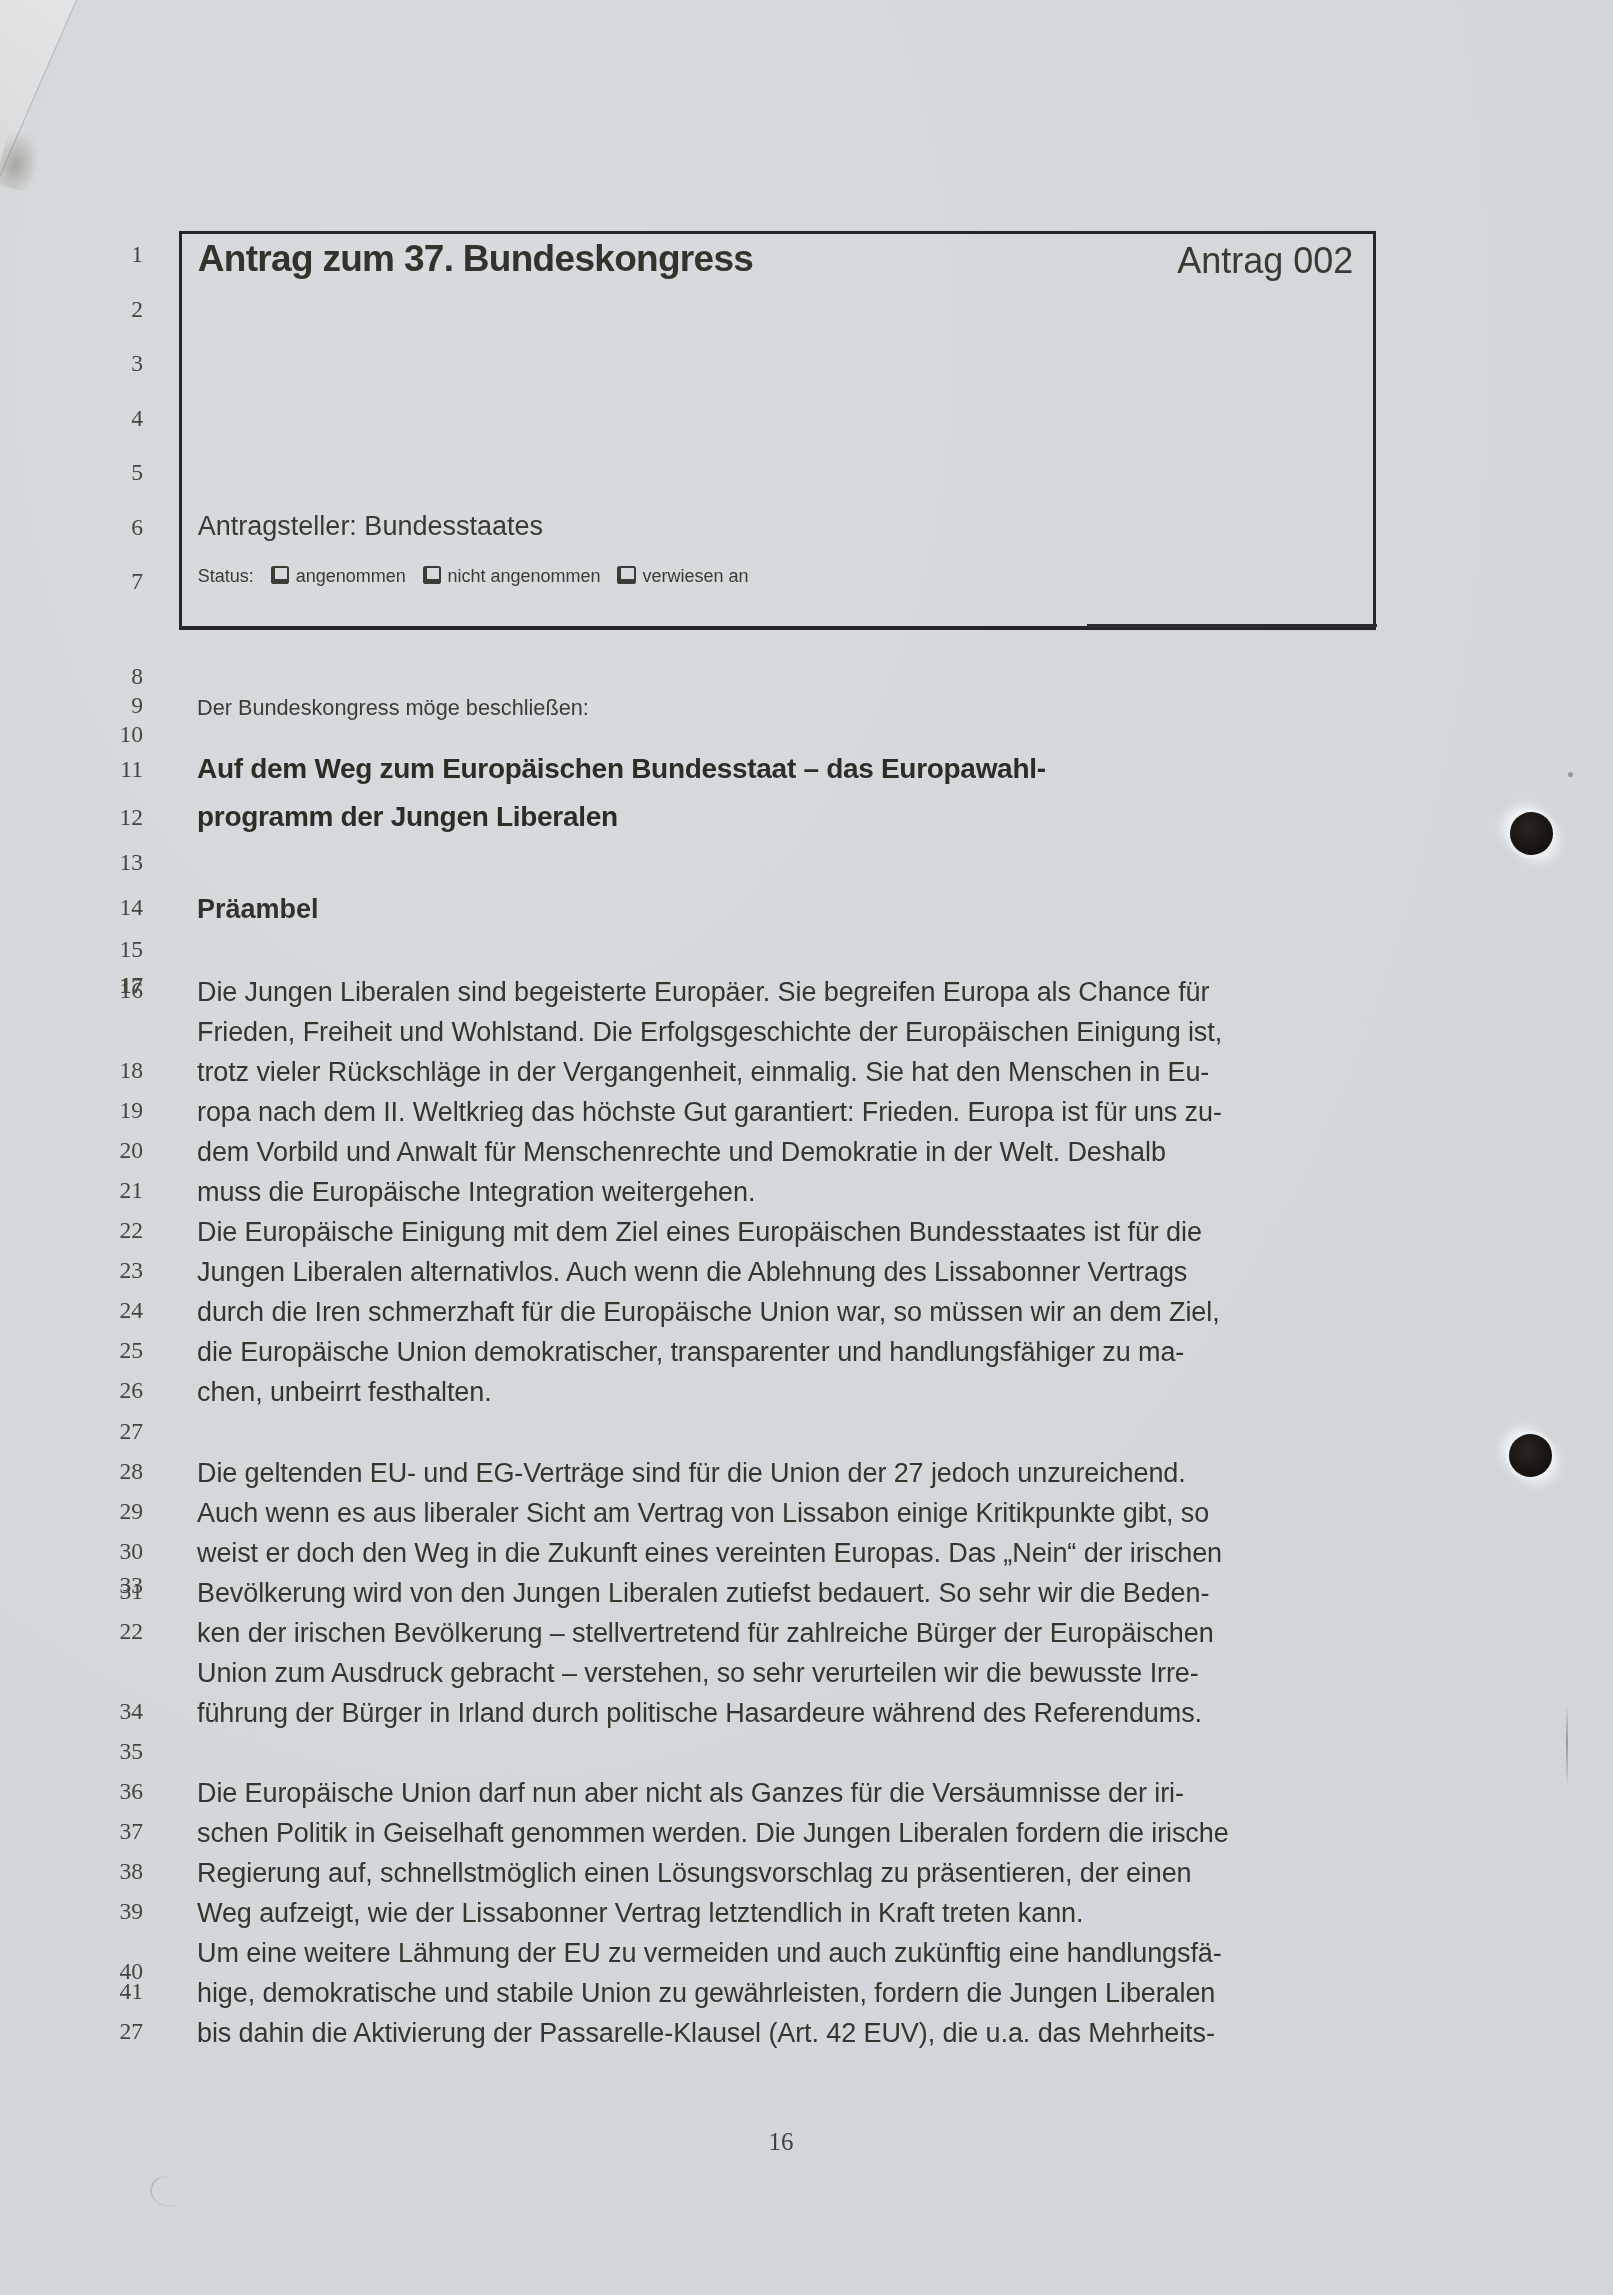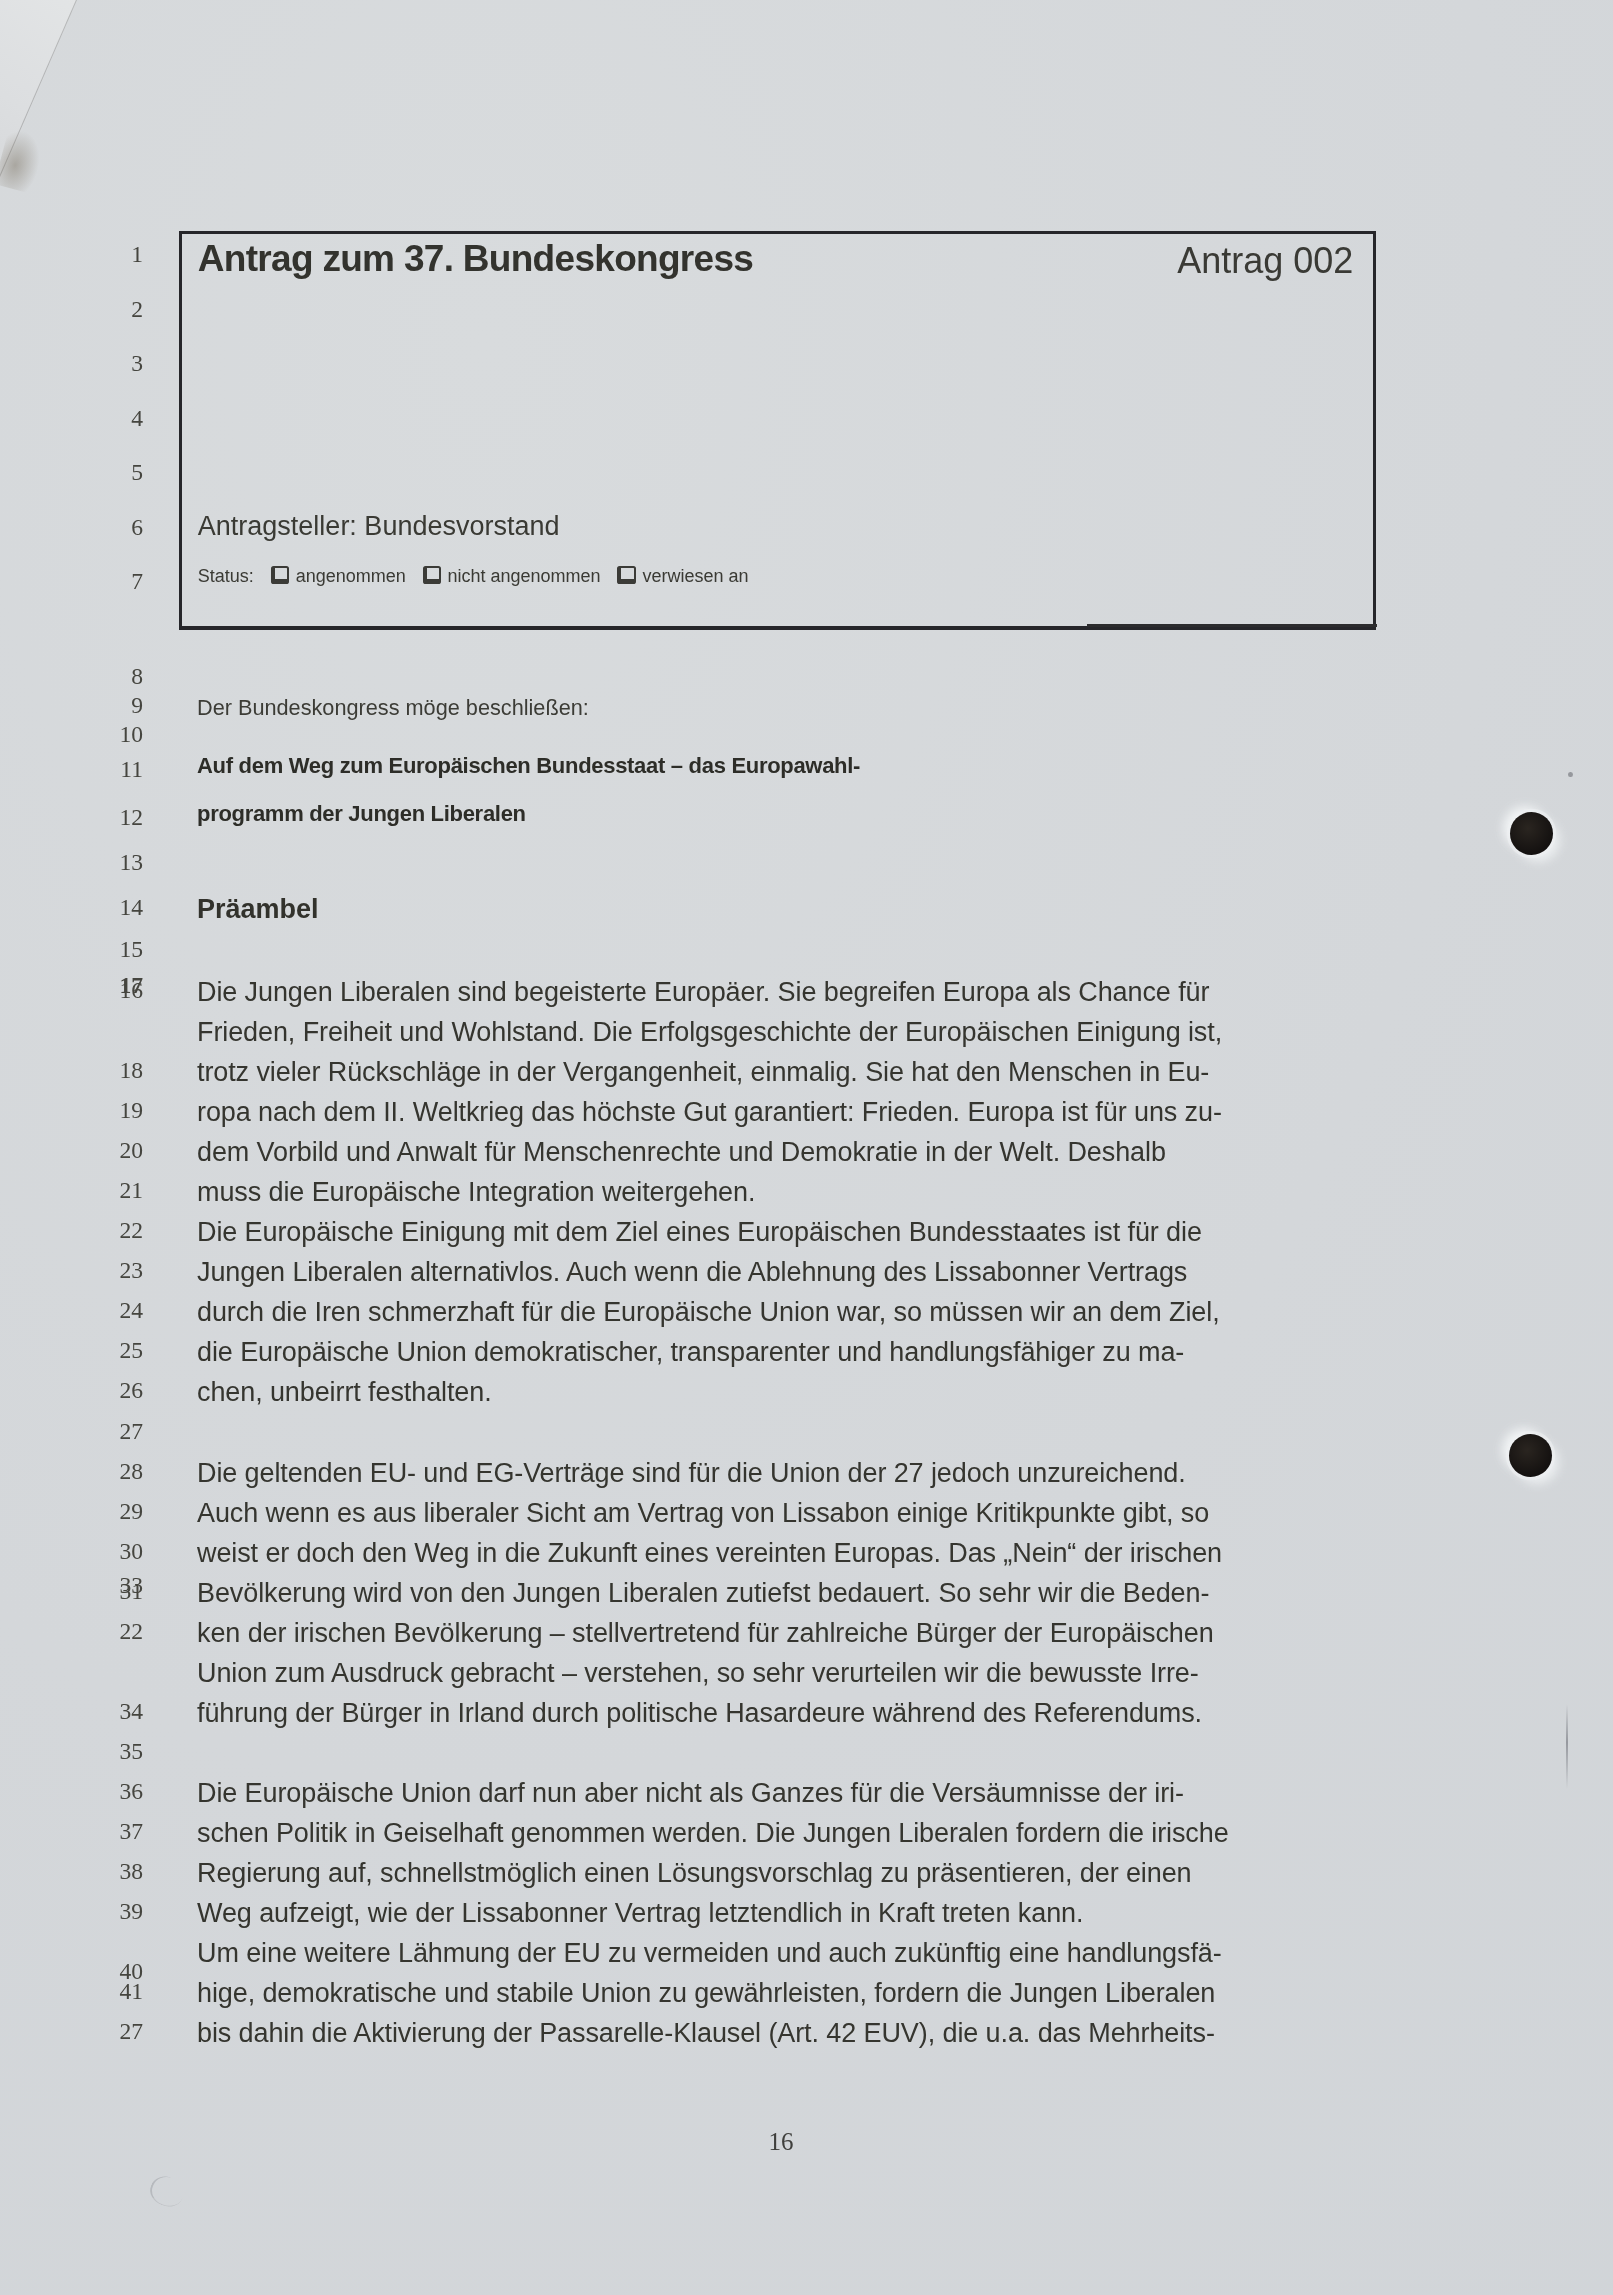--- a/index.html
+++ b/index.html
@@ -79,21 +79,21 @@
   .lnum{
     position:absolute;left:58px;width:85px;text-align:right;
     font-family:"Liberation Serif", serif;
     font-size:23.6px;color:#45453f;line-height:1.1;
   }
   .ltext{
     position:absolute;left:197px;white-space:nowrap;line-height:1.1;
   }
   .ltext.body{font-size:27px;color:#35352f;letter-spacing:-0.1px;}
   .ltext.intro-small{font-size:21.7px;color:#3c3c36;margin-top:2.6px;}
-  .ltext.heading{font-size:22px;font-weight:bold;color:#2d2d28;letter-spacing:-0.3px;margin-top:-2.6px;}
+  .ltext.heading{font-size:28px;font-weight:bold;color:#2d2d28;letter-spacing:-0.3px;margin-top:-2.6px;}
   .ltext.subhead{font-size:27px;font-weight:bold;color:#32322c;}
   
   .page-number{
     position:absolute;left:735px;top:2128px;width:92px;text-align:center;
     font-family:"Liberation Serif", serif;font-size:25px;color:#3f3f3c;
   }
   
   .hole{
     position:absolute;width:43px;height:43px;border-radius:50%;
     background:radial-gradient(circle at 42% 38%, #2a2520 0%, #141110 70%);
@@ -120,21 +120,21 @@
 <div class="page">
 
   <div class="fold"></div>
   <div class="fold-line"></div>
   <div class="smudge"></div>
   <div class="squiggle"></div>
 
   <div class="header-box">
     <div class="hb-title">Antrag zum 37. Bundeskongress</div>
     <div class="hb-number">Antrag 002</div>
-    <div class="hb-antragsteller">Antragsteller: Bundesvorstand</div>
+    <div class="hb-antragsteller">Antragsteller: Bundesstaates</div>
     <div class="hb-status">
       <span>Status:</span>
       <span><span class="cb"></span><span>angenommen</span></span>
       <span><span class="cb"></span><span>nicht angenommen</span></span>
       <span><span class="cb"></span><span>verwiesen an</span></span>
     </div>
     <div class="hb-writein"></div>
   </div>
 
   <div id="lines-layer">

